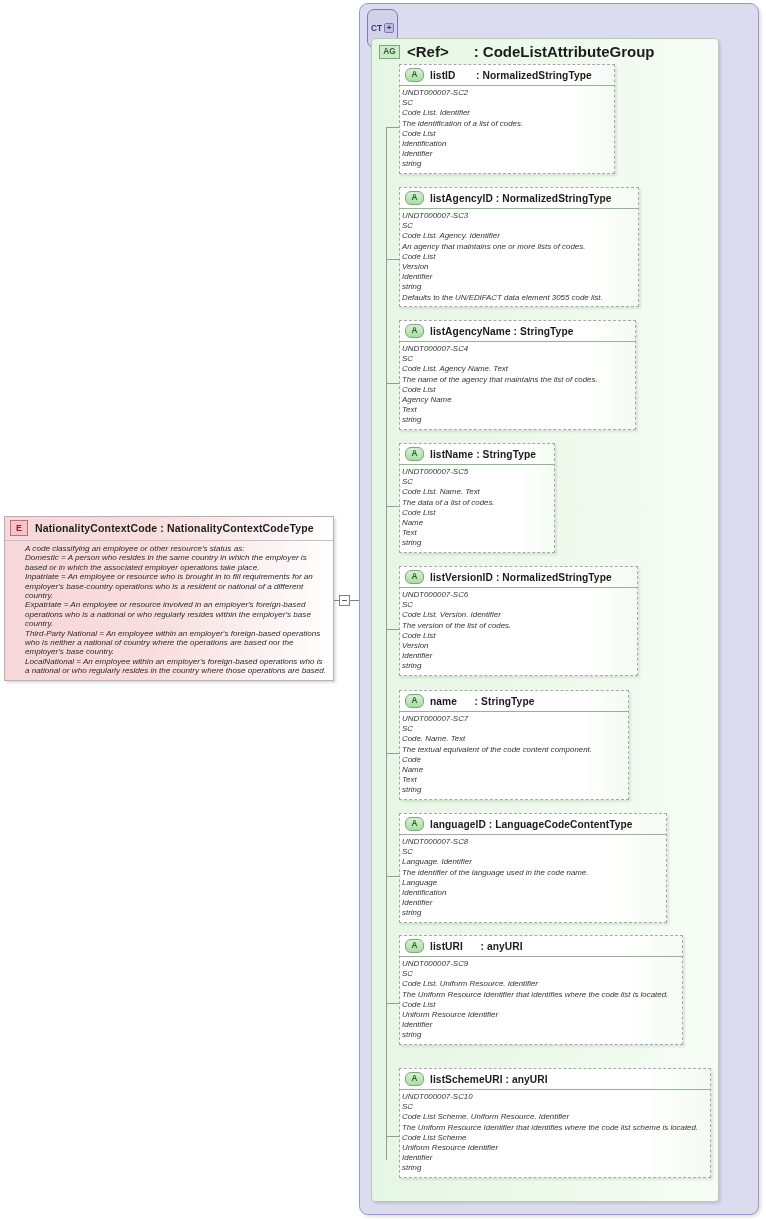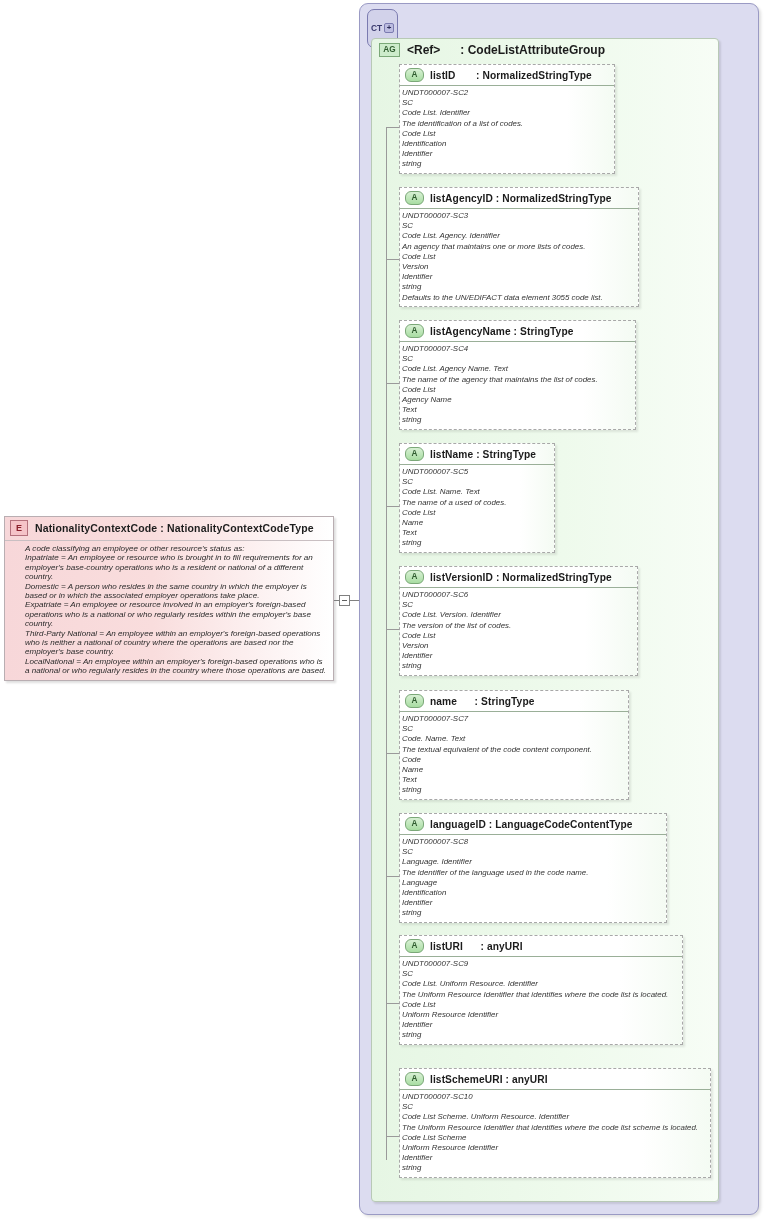--- a/index.html
+++ b/index.html
@@ -186,21 +186,21 @@
     font-size: 8.2px;
     font-weight: bold;
     color: #2f5b2f;
     background: #cdeccb;
     border: 1px solid #7ba878;
     border-radius: 0;
     margin-right: 7px;
     flex: 0 0 auto;
   }
   #ag-title {
-    font-size: 12px;
+    font-size: 15px;
     font-weight: bold;
     color: #1b1b1b;
     white-space: pre;
   }
 
   
   #tree-trunk {
     position: absolute;
     left: 386px;
     top: 127px;
@@ -267,22 +267,22 @@
 </head>
 <body>
 
 <div id="element-box">
   <div class="ebx-head">
     <span class="badge-e">E</span>
     <span class="ebx-title">NationalityContextCode  :  NationalityContextCodeType</span>
   </div>
   <div class="ebx-body">
     <div>A code classifying an employee or other resource's status as:</div>
+    <div>Domestic = A person who resides in the same country in which the employer is based or in which the associated employer operations take place.</div>
     <div>Inpatriate = An employee or resource who is brought in to fill requirements for an employer's base-country operations who is a resident or national of a different country.</div>
-    <div>Domestic = A person who resides in the same country in which the employer is based or in which the associated employer operations take place.</div>
     <div>Expatriate = An employee or resource involved in an employer's foreign-based operations who is a national or who regularly resides within the employer's base country.</div>
     <div>Third-Party National = An employee within an employer's foreign-based operations who is neither a national of country where the operations are based nor the employer's base country.</div>
     <div>LocalNational = An employee within an employer's foreign-based operations who is a national or who regularly resides in the country where those operations are based.</div>
   </div>
 </div>
 
 <div id="conn-h1"></div>
 <div id="conn-box"></div>
 <div id="conn-h2"></div>
 
@@ -364,21 +364,21 @@
 
 <div class="attr-box" style="left:399px; top:443px; width:156px;">
   <div class="attr-head">
     <span class="badge-a">A</span>
     <span class="attr-title">listName : StringType</span>
   </div>
   <div class="attr-body">
     <div>UNDT000007-SC5</div>
     <div>SC</div>
     <div>Code List. Name. Text</div>
-    <div>The name of a used of codes.</div>
+    <div>The data of a list of codes.</div>
     <div>Code List</div>
     <div>Name</div>
     <div>Text</div>
     <div>string</div>
   </div>
 </div>
 
 <div class="attr-box" style="left:399px; top:566px; width:239px;">
   <div class="attr-head">
     <span class="badge-a">A</span>

